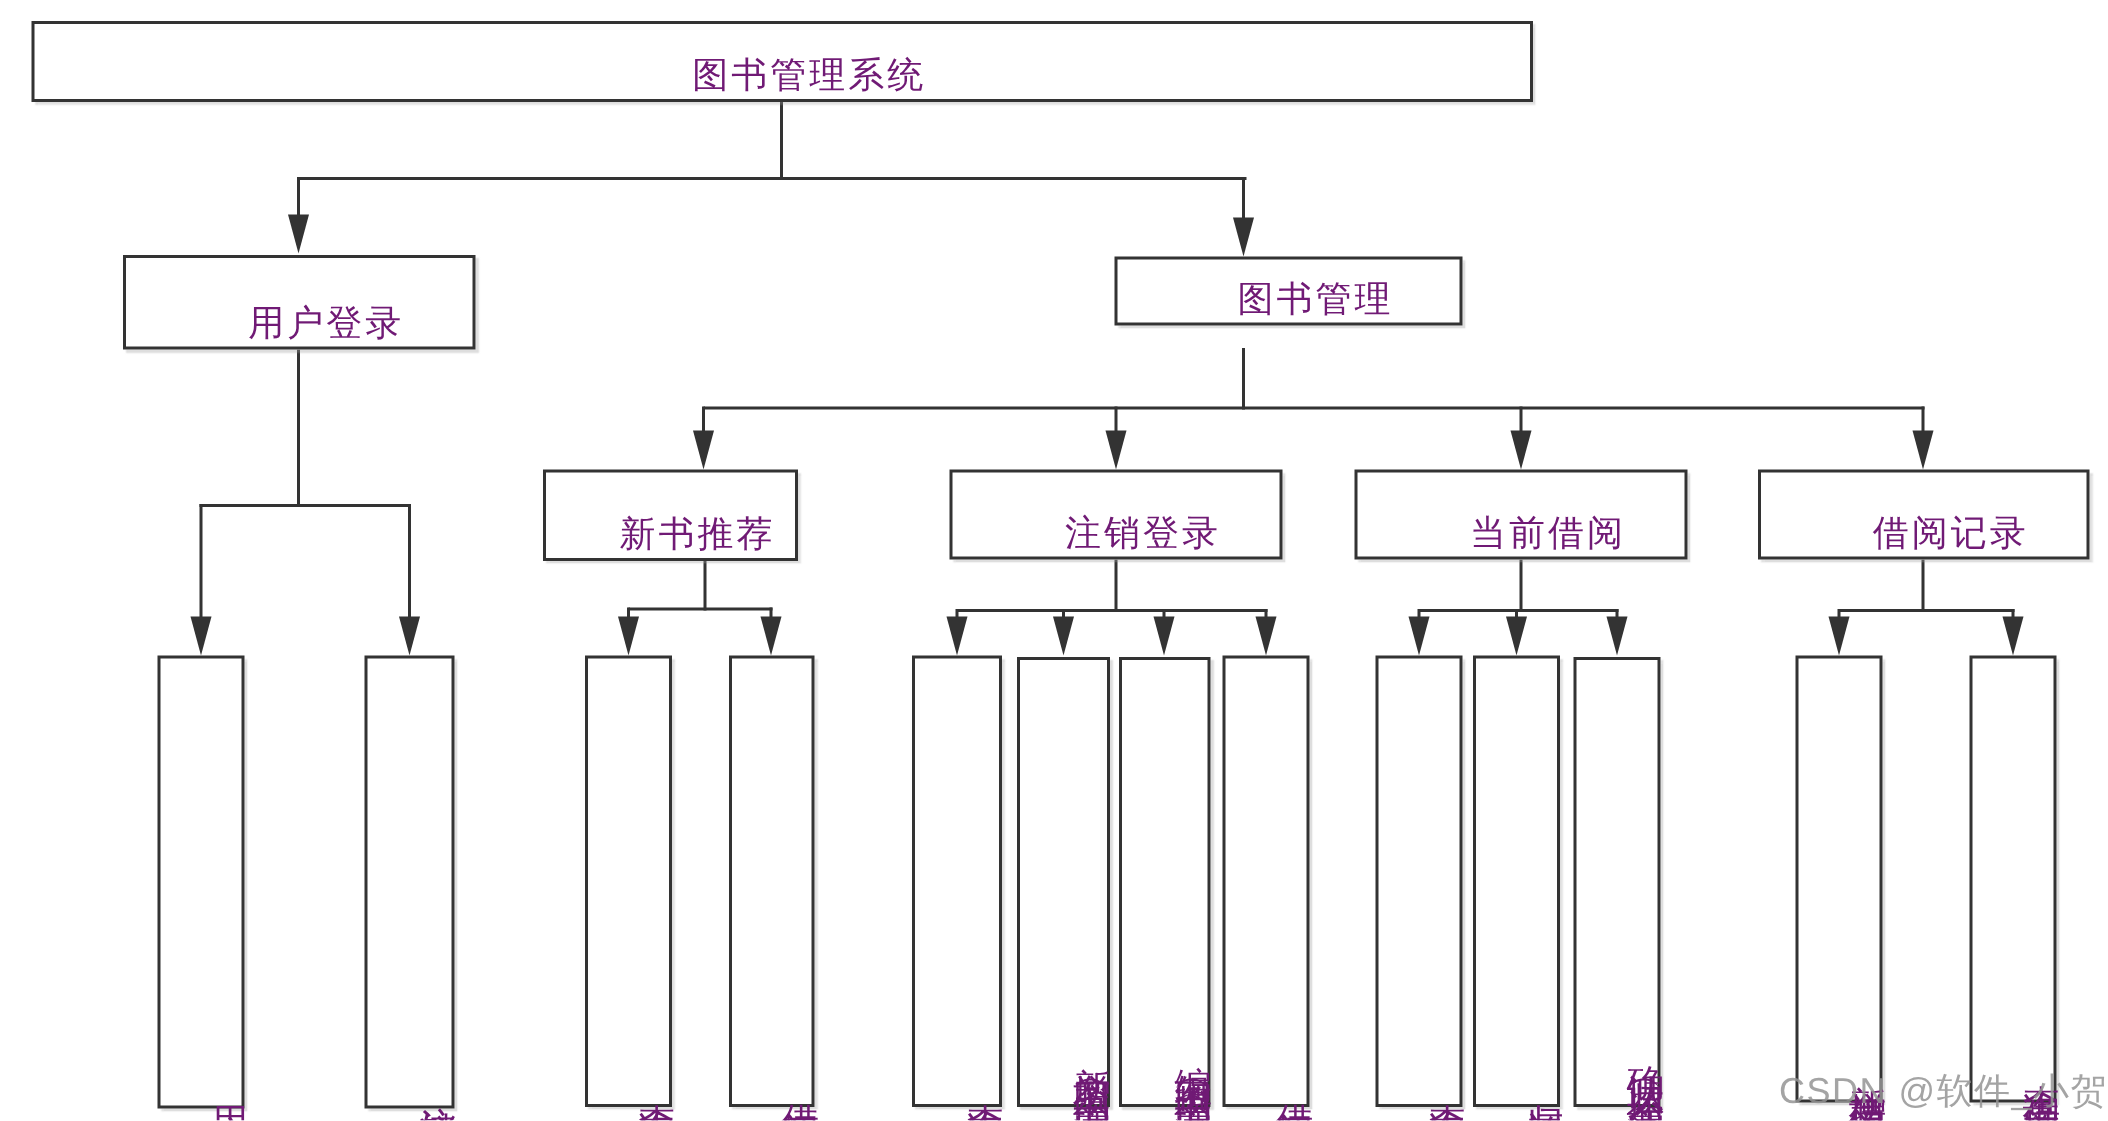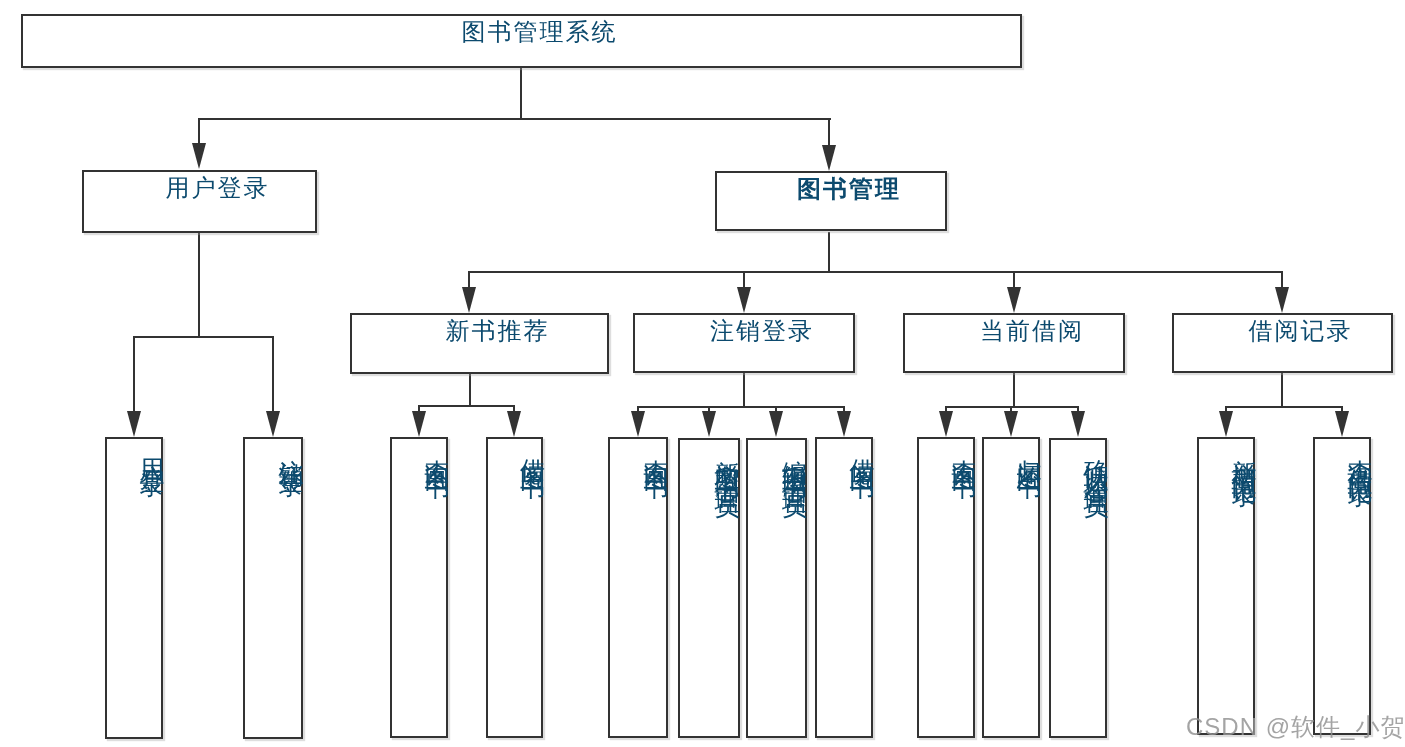--- a/index.html
+++ b/index.html
@@ -13,23 +13,23 @@
     width: 1405px;
     height: 747px;
     background: #ffffff;
     overflow: hidden;
   }
   .node {
     position: absolute;
     box-sizing: border-box;
     background: #ffffff;
     border: 2px solid #333333;
-    color: #0c4a6e;
+    color: #701a75;
     display: flex;
-    align-items: flex-start;
+    align-items: flex-end;
     justify-content: center;
     text-align: center;
     box-shadow: 2px 2px 1px rgba(160,160,160,0.35);
     z-index: 2;
     padding-left: 36px;
   }
   .node .lbl {
     font-size: 24px;
     letter-spacing: 2px;
     white-space: nowrap;
@@ -168,30 +168,30 @@
     <div class="arrow">
       <div class="stem" style="left: 1341px; top: 406px; height: 11px;"></div>
       <div class="head" style="left: 1335px; top: 411px;"></div>
     </div>
     <div class="node" style="left: 21px; top: 14px; width: 1001px; height: 54px;">
       <span class="lbl">图书管理系统</span>
     </div>
     <div class="node" style="left: 82px; top: 170px; width: 235px; height: 63px;">
       <span class="lbl">用户登录</span>
     </div>
-    <div class="node" style="left: 715px; top: 171px; width: 232px; height: 60px; font-weight: bold;">
+    <div class="node" style="left: 743px; top: 171px; width: 232px; height: 46px;">
       <span class="lbl">图书管理</span>
     </div>
     <div class="node vertical" style="left: 105px; top: 437px; width: 58px; height: 302px;">
       <span class="lbl">用户登录</span>
     </div>
     <div class="node vertical" style="left: 243px; top: 437px; width: 60px; height: 302px;">
       <span class="lbl">注销登录</span>
     </div>
-    <div class="node" style="left: 350px; top: 313px; width: 259px; height: 61px;">
+    <div class="node" style="left: 362px; top: 313px; width: 170px; height: 61px;">
       <span class="lbl">新书推荐</span>
     </div>
     <div class="node" style="left: 633px; top: 313px; width: 222px; height: 60px;">
       <span class="lbl">注销登录</span>
     </div>
     <div class="node" style="left: 1172px; top: 313px; width: 221px; height: 60px;">
       <span class="lbl">借阅记录</span>
     </div>
     <div class="node" style="left: 903px; top: 313px; width: 222px; height: 60px;">
       <span class="lbl">当前借阅</span>

